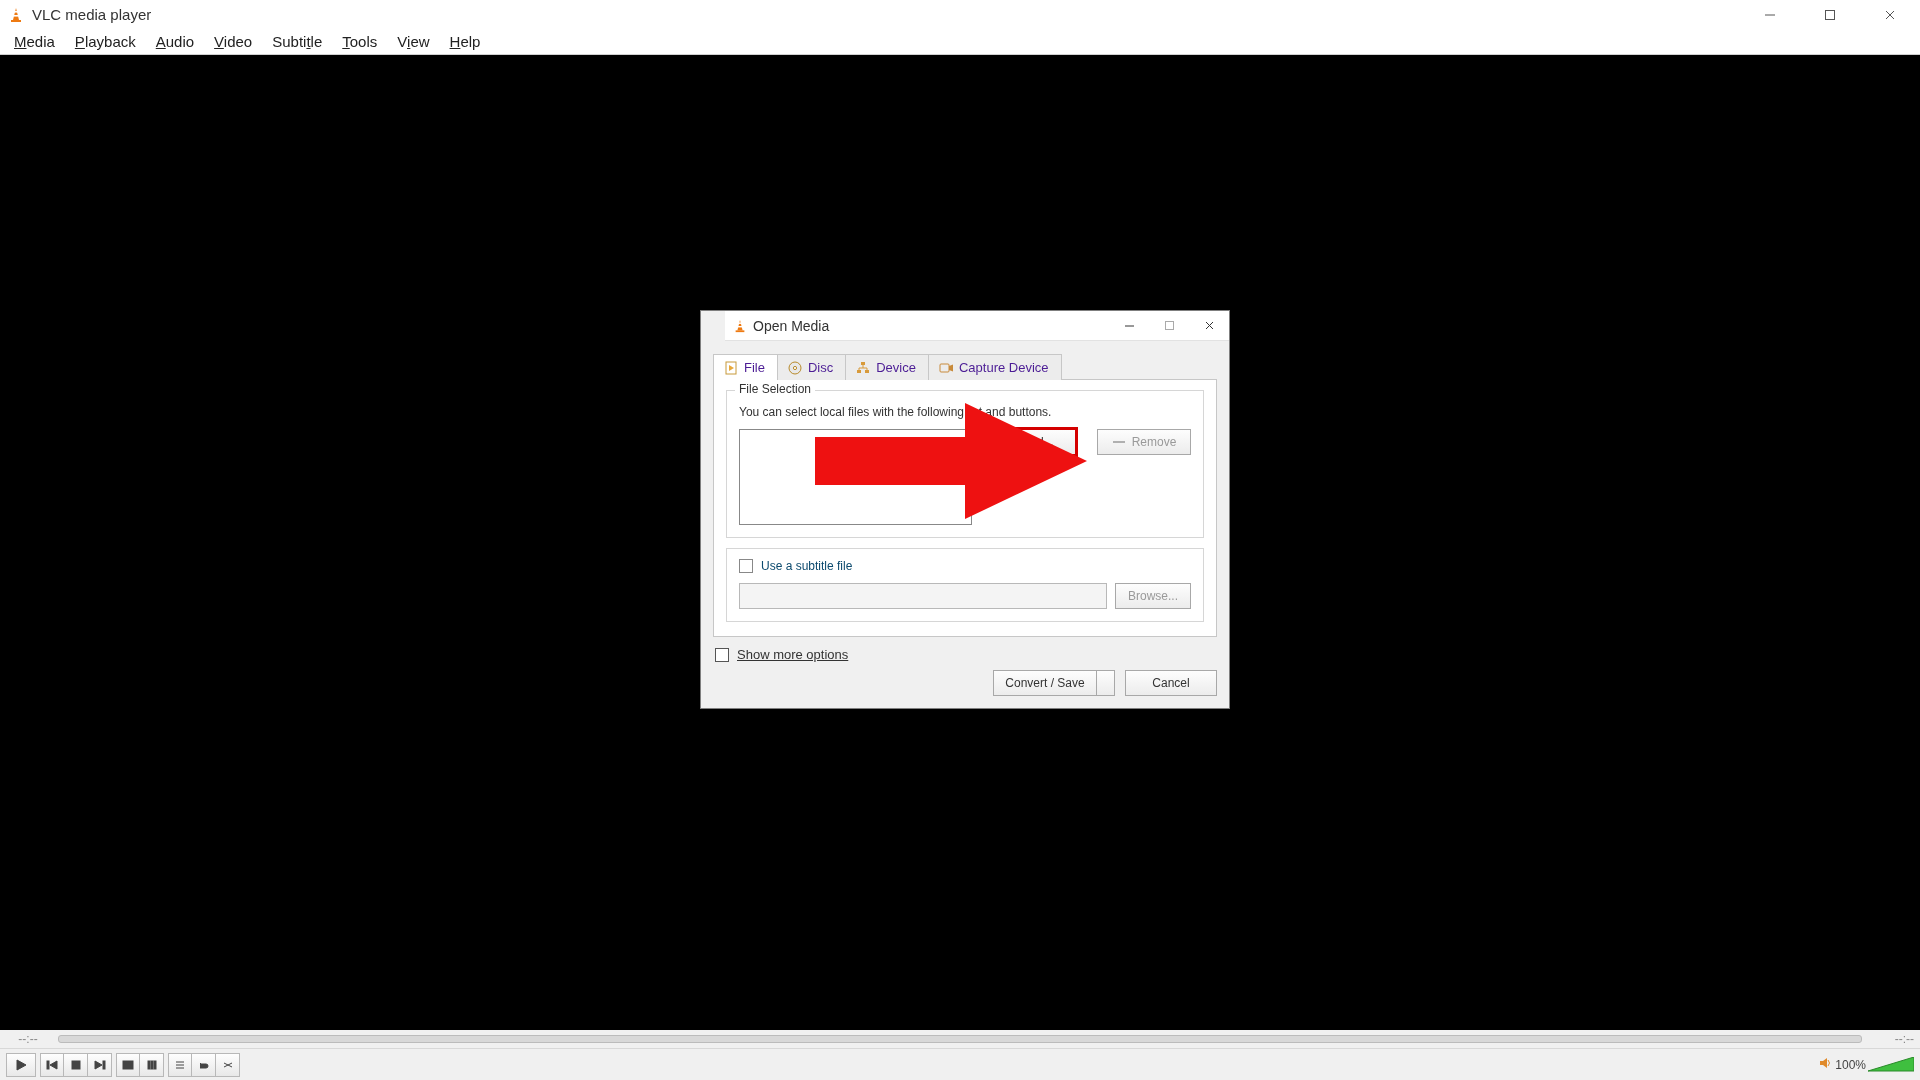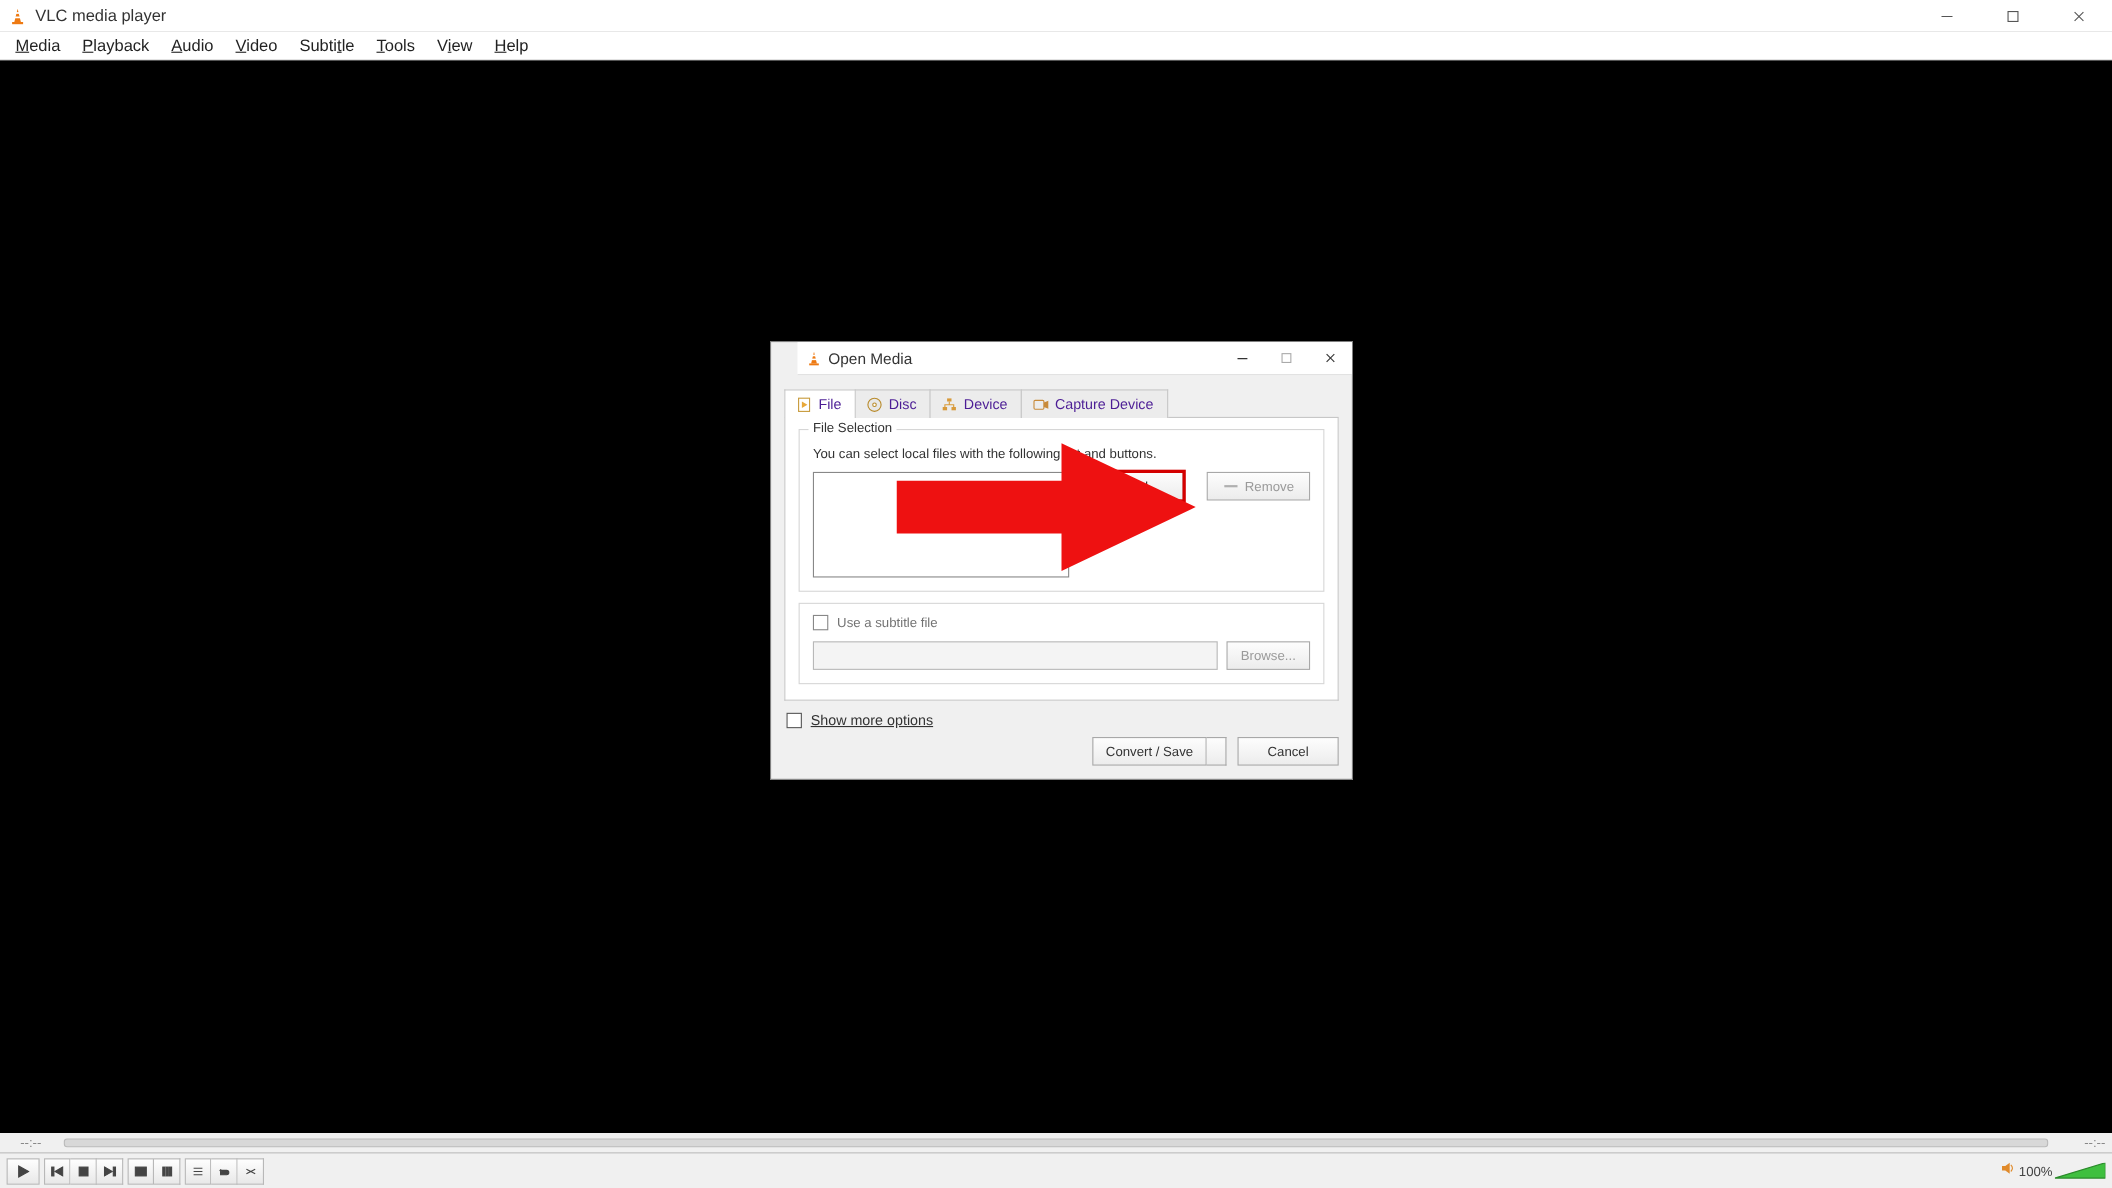--- a/index.html
+++ b/index.html
@@ -67,21 +67,21 @@
   .side-btns { display:flex; flex-direction:row; gap:21px; }
   .btn { height:26px; min-width:94px; border:1px solid #a8a8a8; background:linear-gradient(#fdfdfd,#ececec); font-size:12px; color:#333; display:flex; align-items:center; justify-content:center; gap:6px; padding:0 10px;}
   .btn.disabled { color:#9a9a9a; }
   .btn.add { position:relative; }
   .btn.add::after { content:""; position:absolute; inset:-3px; border:3px solid #d40000; pointer-events:none;}
   .btn .ico { width:12px; height:12px; display:inline-flex; align-items:center; justify-content:center;}
   .btn .ico.minus { width:14px; }
 
   
   .sub-row { margin-top:10px; border:1px solid #d6d6d6; padding:10px 12px 12px 12px; position:relative;}
-  .chk-row { display:flex; align-items:center; gap:8px; font-size:12px; color:#737373; margin-bottom:10px;}
+  .chk-row { display:flex; align-items:center; gap:8px; font-size:12px; color:#0c4a6e; margin-bottom:10px;}
   .chk { width:14px; height:14px; border:1px solid #888; background:#fff;}
   .sub-inputs { display:flex; gap:8px; }
   .sub-inputs input { flex:1; height:26px; border:1px solid #b8b8b8; background:#f4f4f4; padding:0 6px; font-size:12px;}
   
   
   .more-row { display:flex; align-items:center; gap:8px; font-size:13px; color:#333; margin:10px 0 8px 2px;text-decoration:underline;}
   .more-row .chk { width:14px; height:14px; border:1px solid #555; background:#fff;}
 
   
   .dlg-btn-row { display:flex; justify-content:flex-end; gap:10px; }

